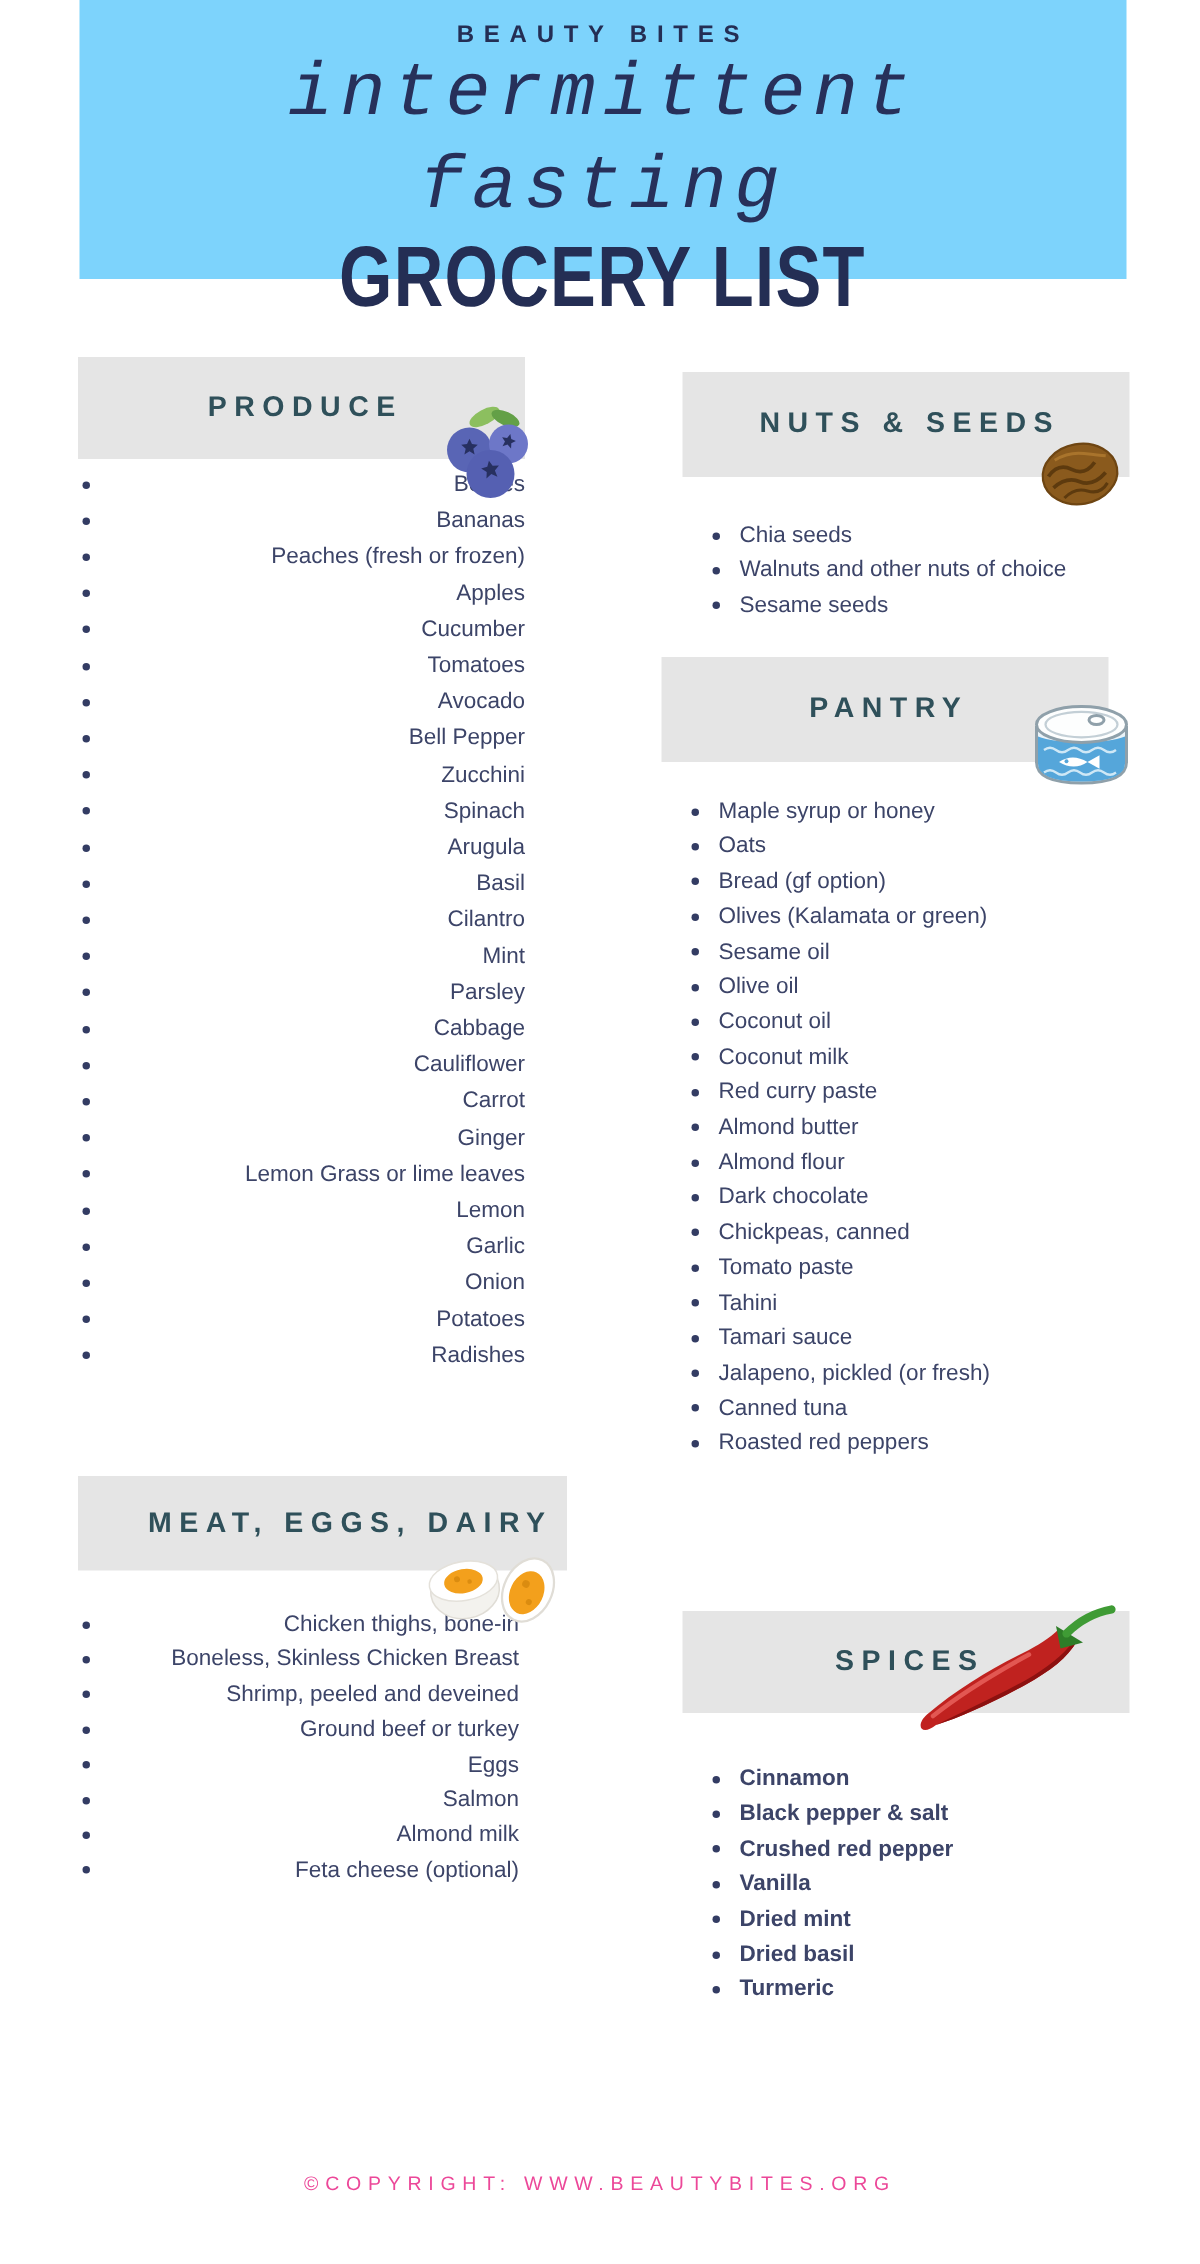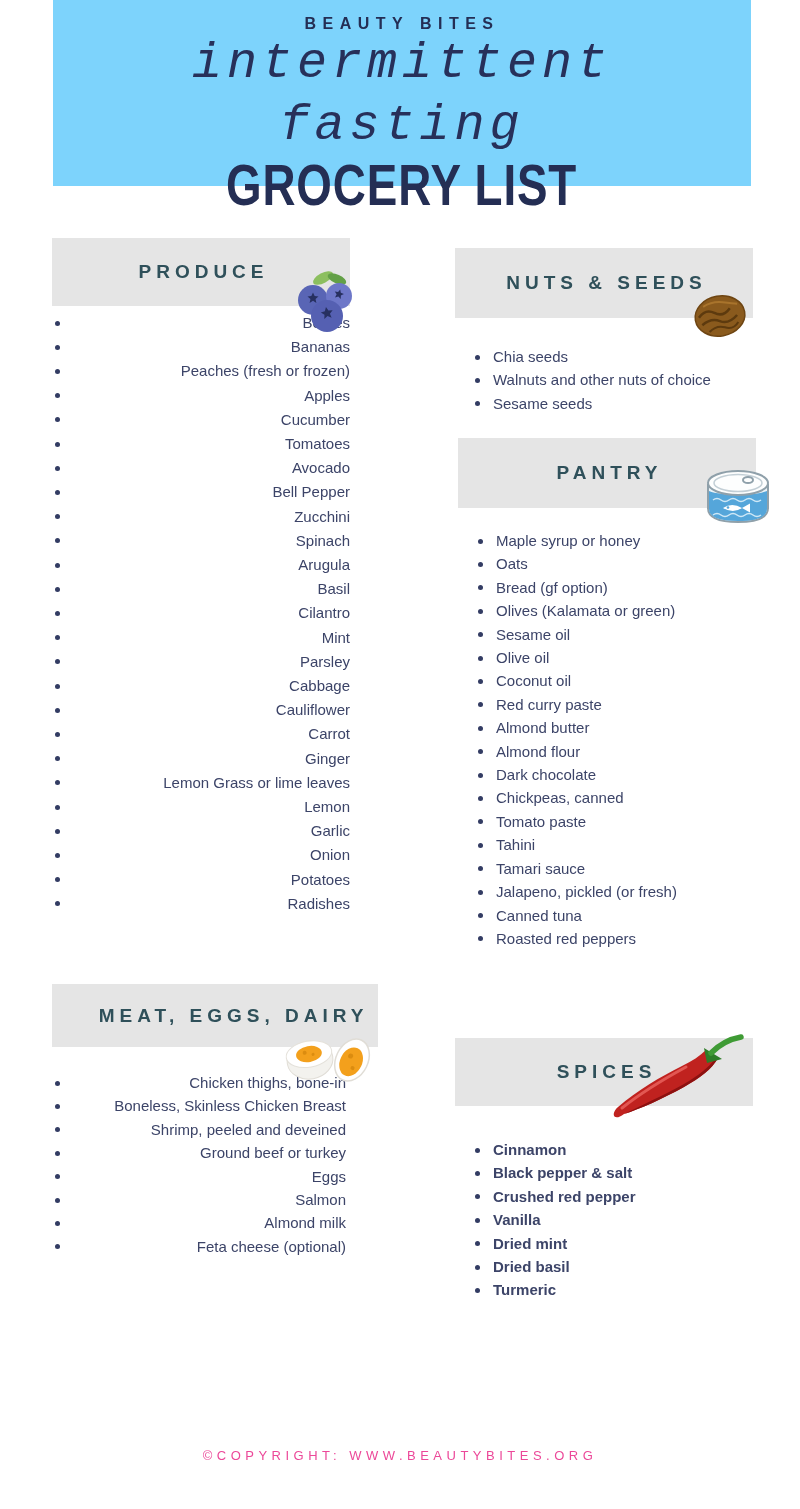--- a/index.html
+++ b/index.html
@@ -57,25 +57,25 @@
   #sec-produce li { line-height:24.2px; }
 
   #sec-meat { left:52px; top:984px; width:294px; }
   #sec-meat .bar { height:63px;padding-left:32px; }
   #sec-meat ul { margin-top:24px; }
 
   #sec-nuts { left:455px; top:248px; width:298px; }
   #sec-nuts .bar { height:70px; }
   #sec-nuts ul { margin-top:27px; }
 
-  #sec-pantry { left:458px; top:438px; width:298px; }
+  #sec-pantry { left:441px; top:438px; width:298px; }
   #sec-pantry .bar { height:70px; }
   #sec-pantry ul { margin-top:21px; }
 
-  #sec-spices { left:455px; top:1038px; width:298px; }
+  #sec-spices { left:455px; top:1074px; width:298px; }
   #sec-spices .bar { height:68px; }
   #sec-spices ul { margin-top:32px;font-weight:bold; }
 
   
   .icon { position:absolute; z-index:2; }
   #icon-blueberries { left:244px; top:30px; }
   #icon-egg        { left:228px; top:40px; }
   #icon-walnut     { left:236px; top:44px; }
   #icon-can        { left:243px; top:26px; }
   #icon-chili      { left:155px; top:-6px; }
@@ -227,20 +227,21 @@
       </svg>
     </span>
     <ul class="list-right">
         <li>Maple syrup or honey</li>
         <li>Oats</li>
         <li>Bread (gf option)</li>
         <li>Olives (Kalamata or green)</li>
         <li>Sesame oil</li>
         <li>Olive oil</li>
         <li>Coconut oil</li>
+        <li>Coconut milk</li>
         <li>Red curry paste</li>
         <li>Almond butter</li>
         <li>Almond flour</li>
         <li>Dark chocolate</li>
         <li>Chickpeas, canned</li>
         <li>Tomato paste</li>
         <li>Tahini</li>
         <li>Tamari sauce</li>
         <li>Jalapeno, pickled (or fresh)</li>
         <li>Canned tuna</li>

